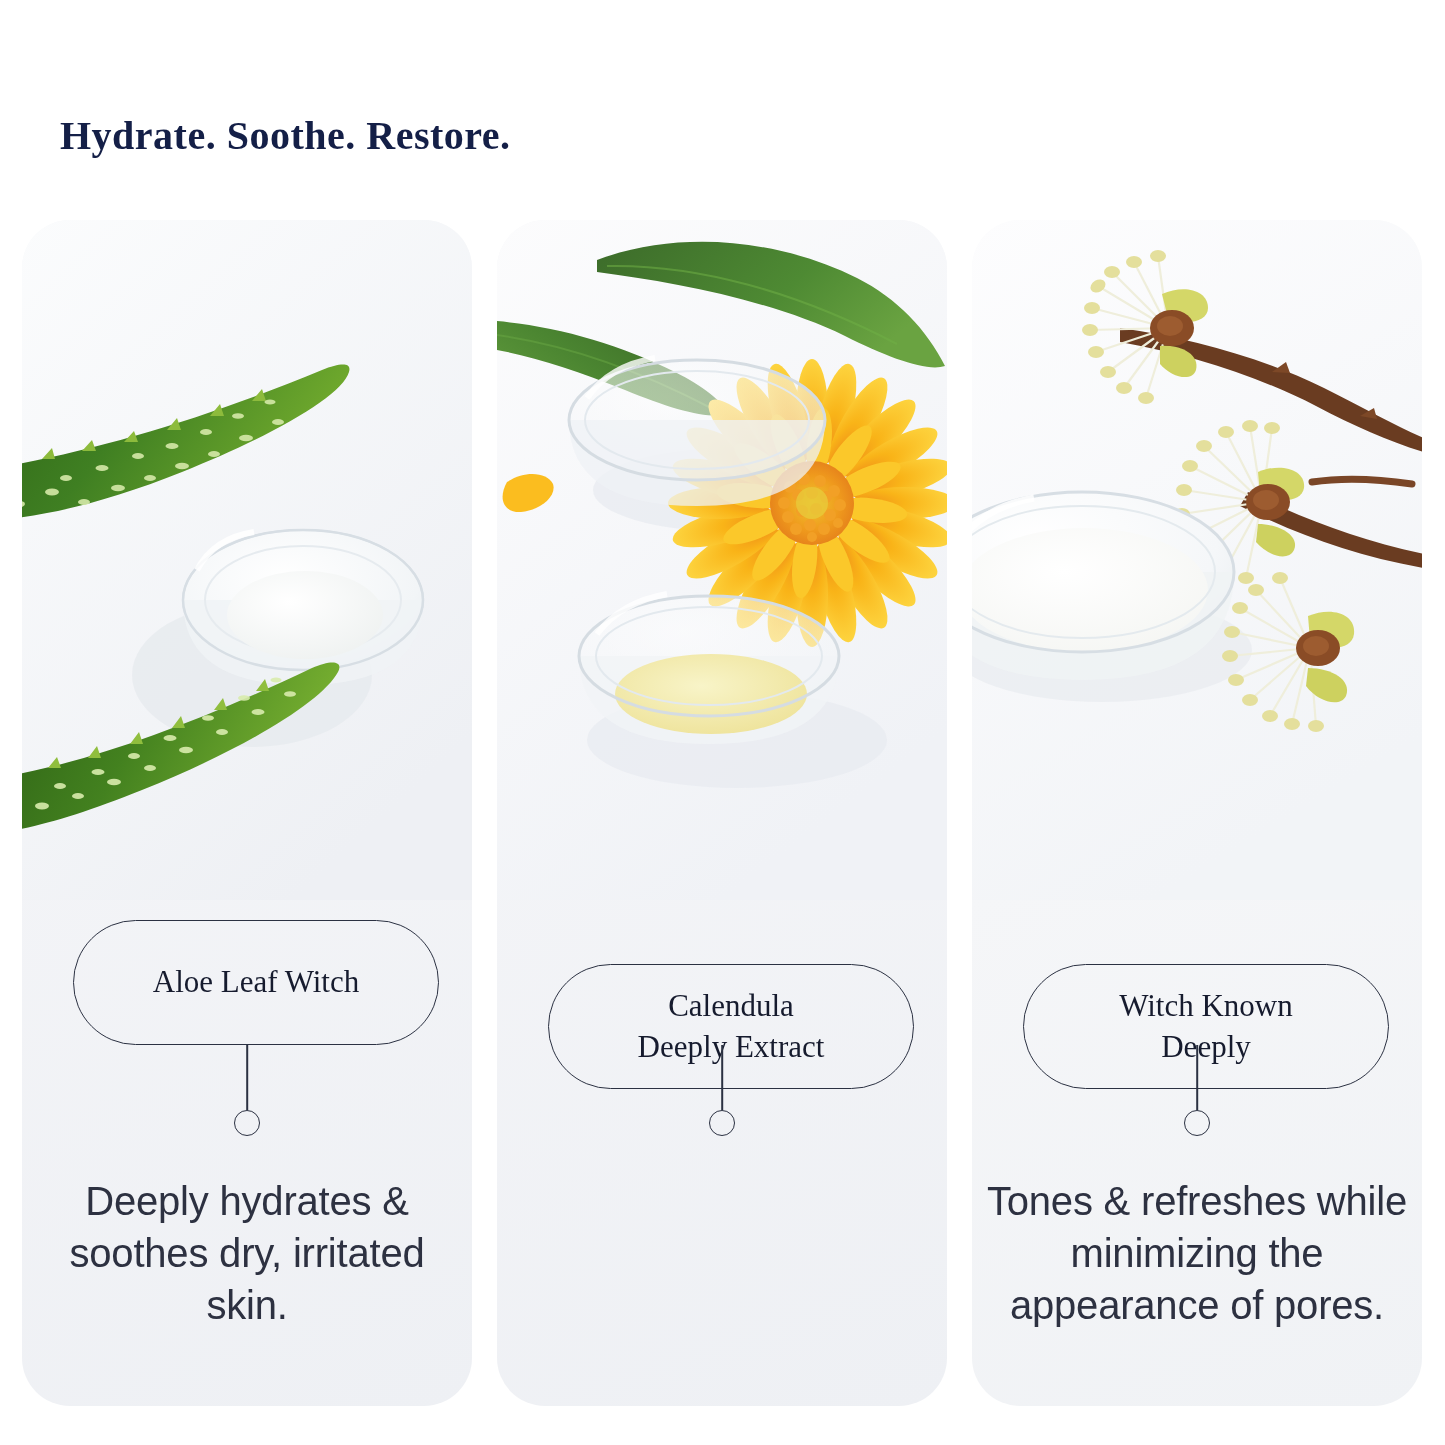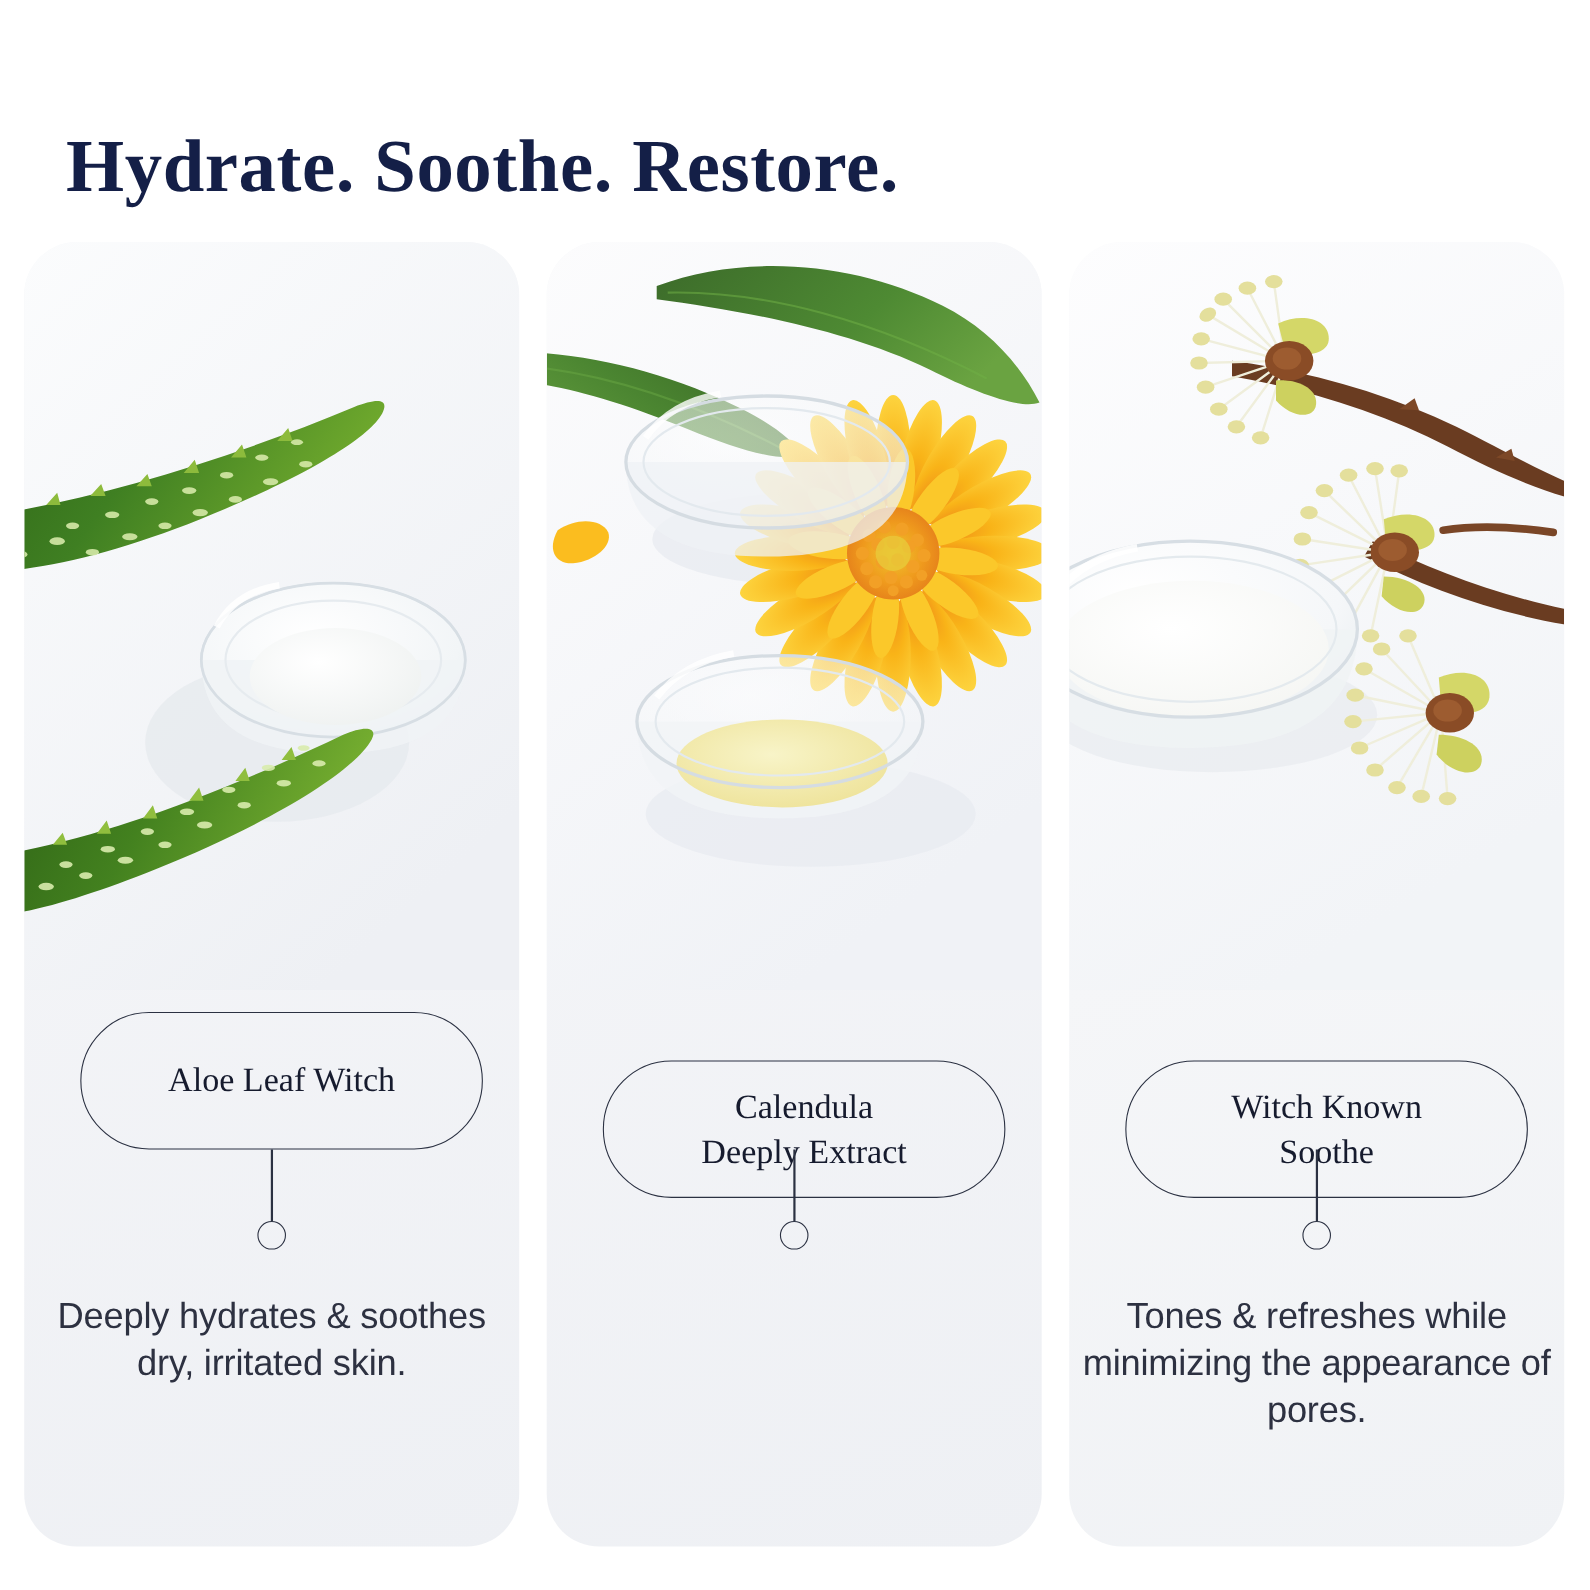--- a/index.html
+++ b/index.html
@@ -16,21 +16,21 @@
     font-family: "Liberation Sans", sans-serif;
   }
 
   
   .title {
     position: absolute;
     left: 60px;
     top: 112px;
     font-family: "Liberation Serif", serif;
     font-weight: 700;
-    font-size: 68px;
+    font-size: 40px;
     letter-spacing: 0.5px;
     color: #141f47;
     white-space: nowrap;
   }
 
   
   .columns {
     position: absolute;
     left: 0;
     top: 0;
@@ -119,21 +119,21 @@
 
   
   .desc {
     position: absolute;
     left: 10px;
     top: 955px;
     width: 430px;
     text-align: center;
     font-family: "Liberation Sans", sans-serif;
     font-weight: 300;
-    font-size: 33px;
+    font-size: 40px;
     line-height: 1.3;
     color: #2d3141;
     letter-spacing: -0.2px;
   }
 </style>
 </head>
 <body>
 
 <div class="page">
 
@@ -537,21 +537,21 @@
               <ellipse cx="110" cy="352" rx="152" ry="80" fill="none" stroke="#d7dee4" stroke-width="3"></ellipse>
               <ellipse cx="110" cy="352" rx="133" ry="66" fill="none" stroke="#e4eaee" stroke-width="2"></ellipse>
               <path d="M-16 326 Q8 288, 62 278" fill="none" stroke="#ffffff" stroke-width="7" opacity="0.85"></path>
             </g>
           </svg>
         </div>
 
         <div class="pill pill-2line">
           <div class="pill-text">
             <span>Witch Known</span><br>
-            <span>Soothe</span>
+            <span>Deeply</span>
           </div>
         </div>
         <div class="connector"></div>
         <div class="dot"></div>
 
         <div class="desc">Tones &amp; refreshes while minimizing the appearance of pores.</div>
       </div>
     </div>
 
   </div>

